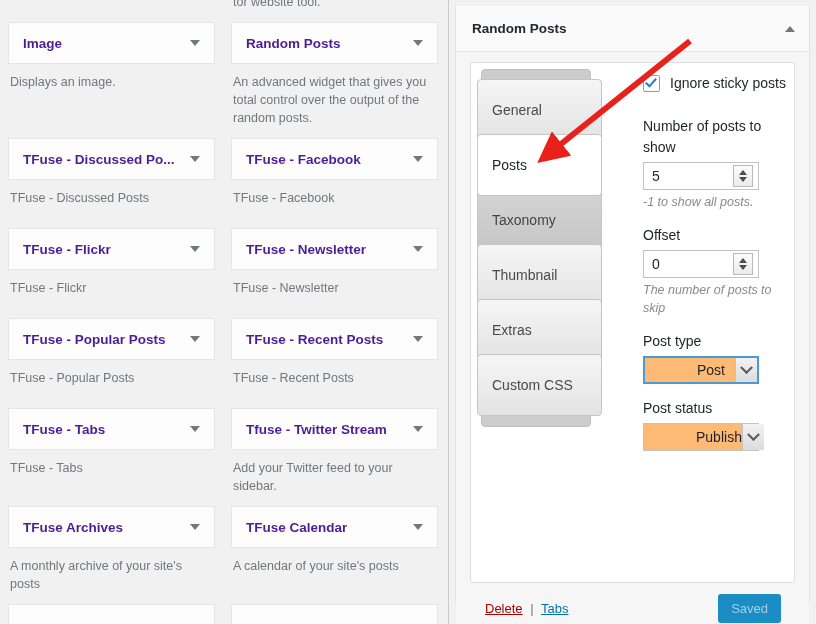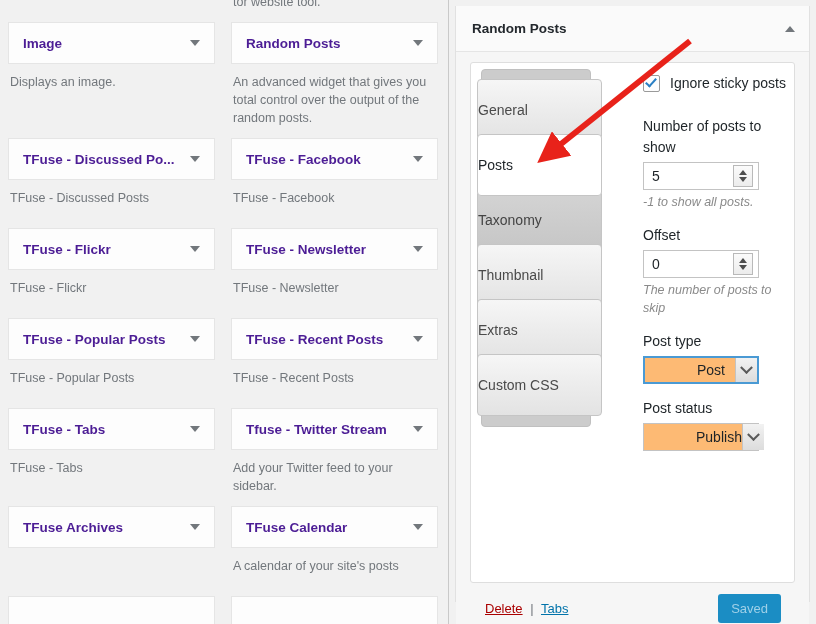--- a/index.html
+++ b/index.html
@@ -158,20 +158,21 @@
   .tab-cap.top { margin-bottom: -7px; }
   .tab-item {
     height: 62px;
     width: 125px;
     box-sizing: border-box;
     border: 1px solid #c5c5c5;
     border-radius: 4px;
     background: linear-gradient(180deg,#f6f6f6 0%,#ededed 45%,#e3e3e3 100%);
     display: flex;
     align-items: center;
+    padding-left: 14px;
     color: #4a4a4a;
     font-size: 14px;
     cursor: pointer;
     position: relative;
     margin-top: -7px;
   }
   .tab-item.shaded {
     background: linear-gradient(180deg,#d4d4d4 0%,#cdcdcd 50%,#c6c6c6 100%);
     color: #444;
   }
@@ -427,20 +428,21 @@
           <span class="widget-title">Tfuse - Twitter Stream</span>
           <span class="caret-down"></span>
         </div>
         <div class="widget-desc">Add your Twitter feed to your sidebar.</div>
       </div>
       <div class="widget-cell">
         <div class="widget-box">
           <span class="widget-title">TFuse Archives</span>
           <span class="caret-down"></span>
         </div>
+        <div class="widget-desc">A monthly archive of your site's posts</div>
       </div>
       <div class="widget-cell">
         <div class="widget-box">
           <span class="widget-title">TFuse Calendar</span>
           <span class="caret-down"></span>
         </div>
         <div class="widget-desc">A calendar of your site's posts</div>
       </div>
       <div class="widget-cell">
         <div class="widget-box">

